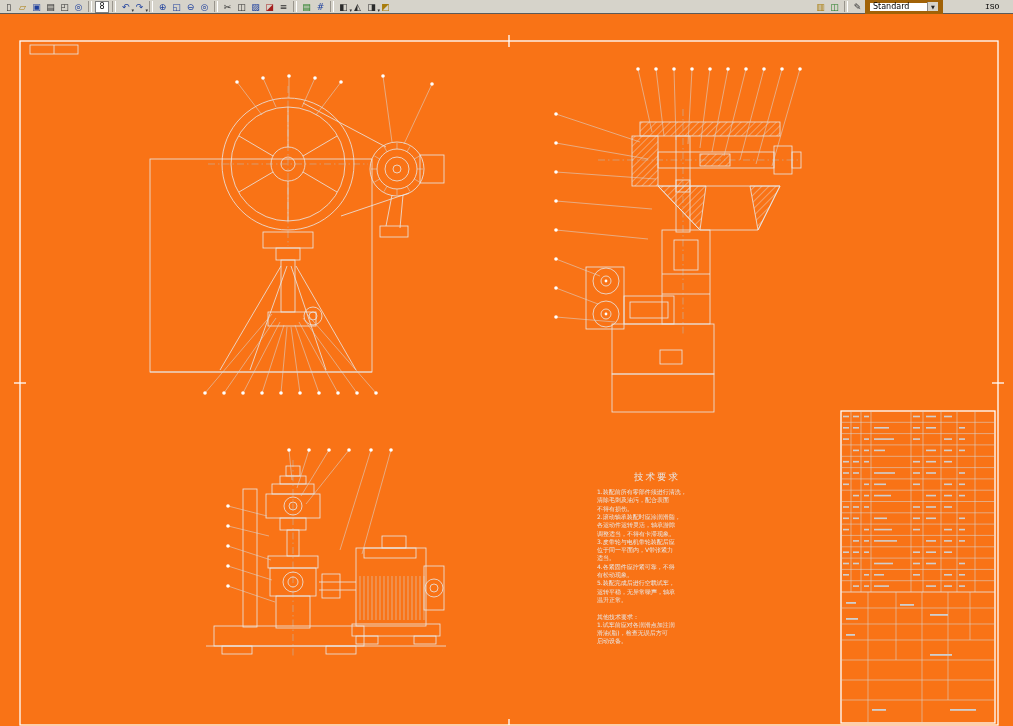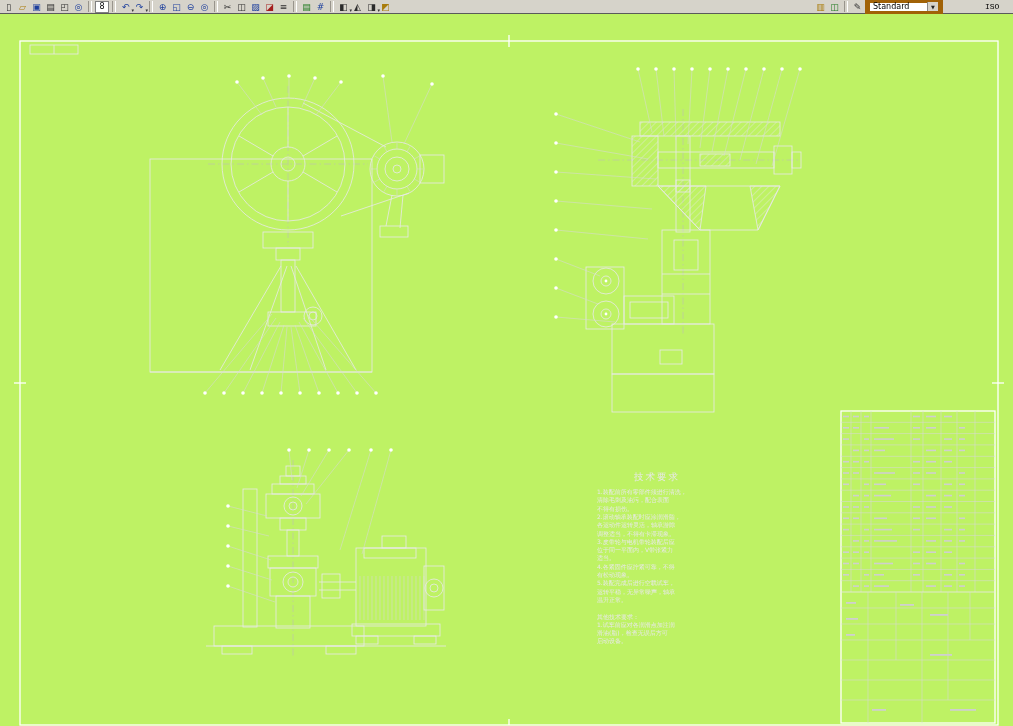--- a/index.html
+++ b/index.html
@@ -27,21 +27,21 @@
   .combo{
     width:78px;height:18px;background:#fff;border:5px solid #a16207;font-size:8px;color:#000;
     display:flex;align-items:center;padding-left:3px;box-sizing:border-box;flex:0 0 auto;
   }
   .combo .ar{
     margin-left:auto;width:10px;height:9px;background:#d6d3ca;border-left:1px solid #888;
     font-size:5px;display:flex;align-items:center;justify-content:center;color:#222;
   }
   .tblabel{font-size:8px;color:#000;width:26px;overflow:hidden;white-space:nowrap;flex:0 0 auto;font-family:Liberation Mono, monospace;}
   
-  .canvas{position:absolute;top:14px;left:0;width:1013px;height:712px;background:#bef264;}
+  .canvas{position:absolute;top:14px;left:0;width:1013px;height:712px;background:#f97316;}
   #dwg line,#dwg rect,#dwg circle,#dwg polygon,#dwg polyline,#dwg path{
     stroke:#e9e9e9;stroke-width:0.8;fill:none;
   }
   #dwg .hatch{fill:url(#hatch);}
   #dwg .dot{fill:#ffffff;stroke:none;}
   #dwg .cl{stroke:#bdbdbd;stroke-width:0.55;stroke-dasharray:7 3 1.5 3;}
   #dwg .thin{stroke:#d8d8d8;stroke-width:0.55;}
   #dwg .border{stroke:#ffffff;stroke-width:1.3;}
   #dwg .tick{fill:#cfcfcf;stroke:none;}
   #dwg text{fill:#e8e8e8;stroke:none;font-family:"DejaVu Sans","Liberation Sans",sans-serif;}

